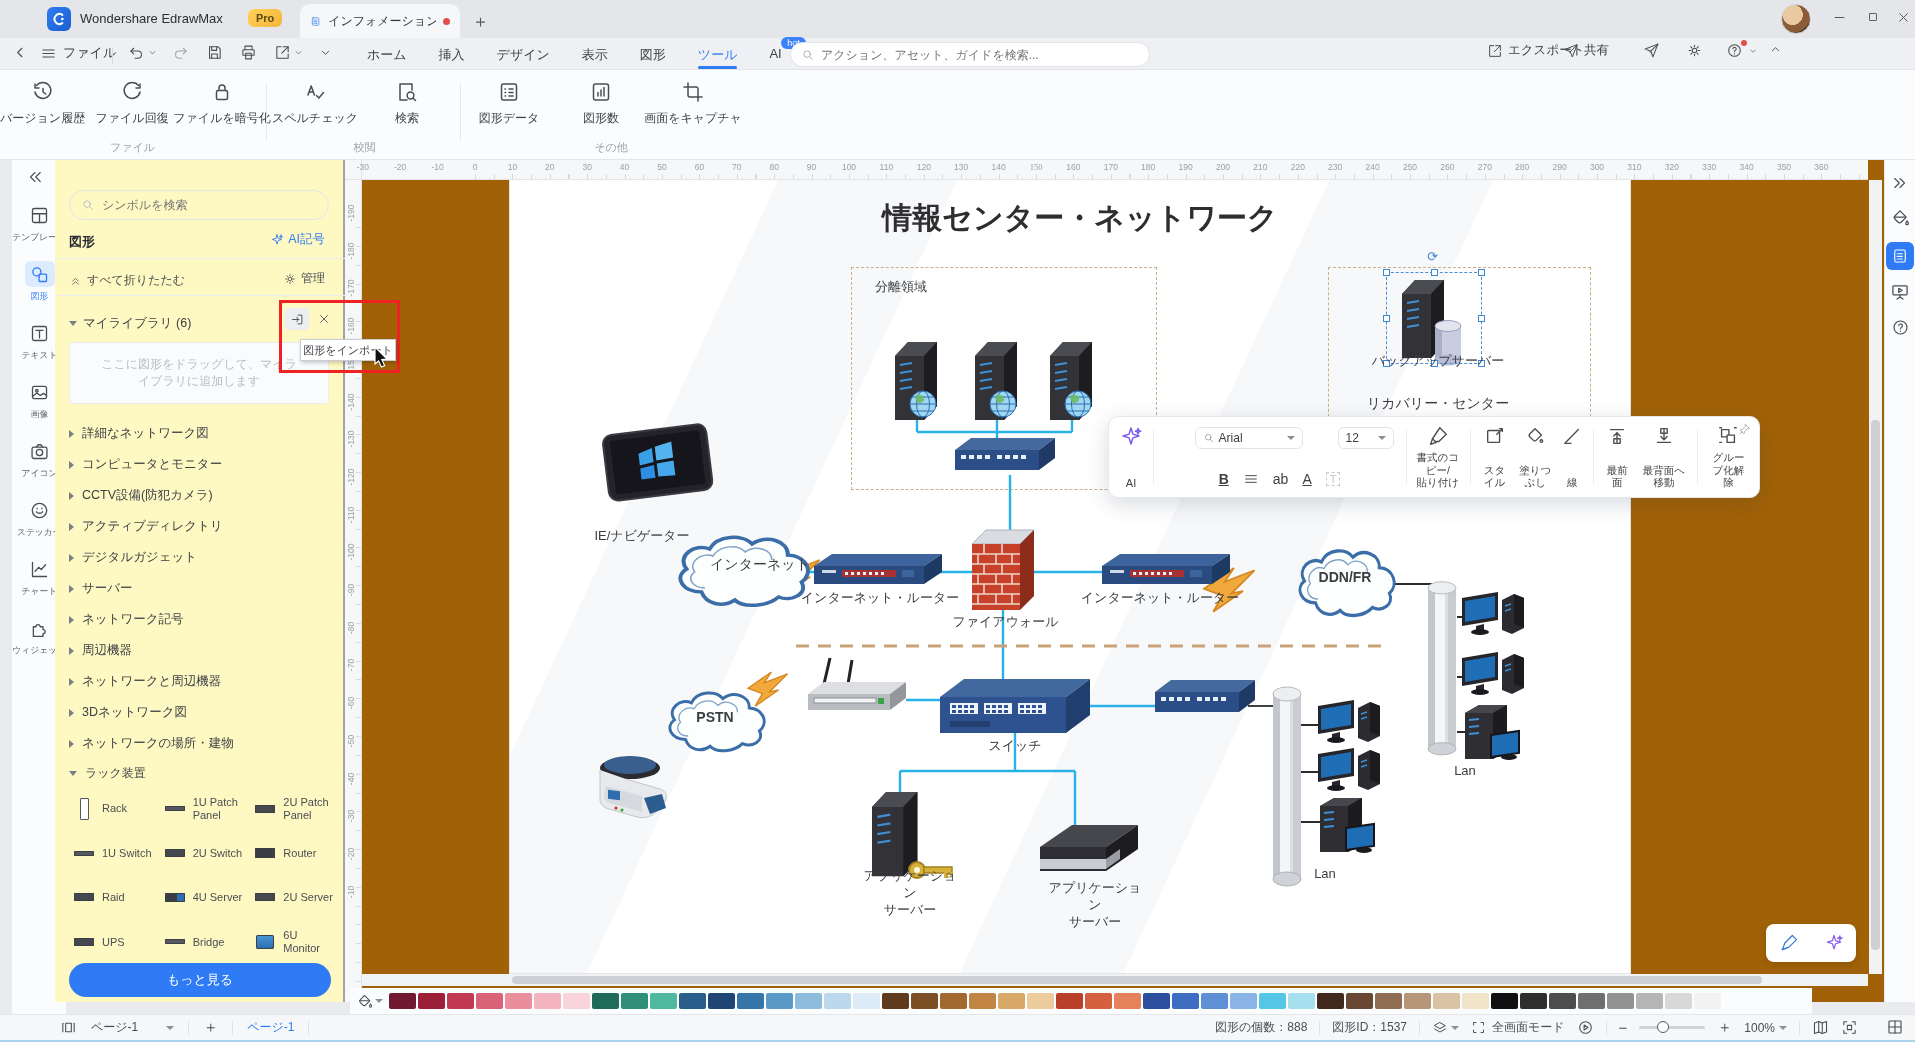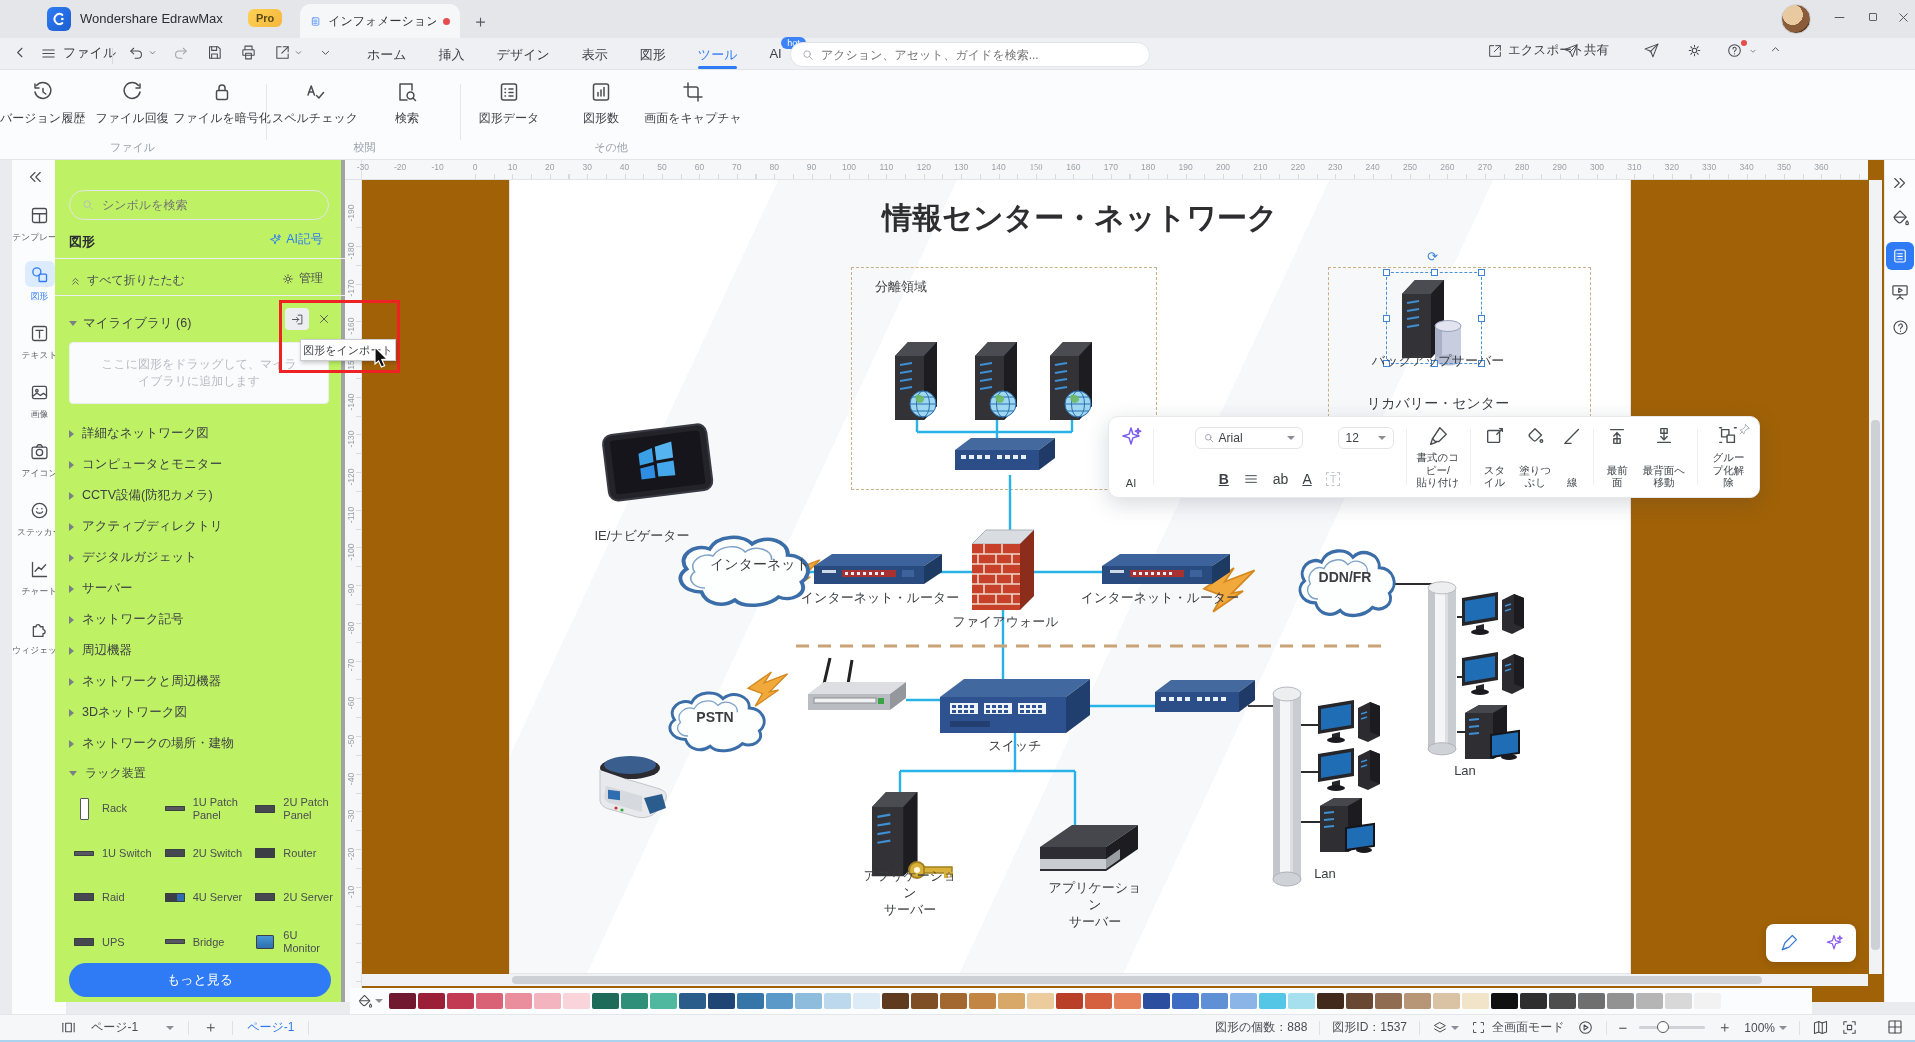--- a/index.html
+++ b/index.html
@@ -54,21 +54,21 @@
   #leftrail { left:12px; top:160px; width:55px; height:882px; background:#fbfcfd; border-right:1px solid #e7e9ec;}
   .rail-collapse { left:14px; top:8px; }
   .rail-items { position:absolute; left:0; top:38px; width:55px; display:flex; flex-direction:column; gap:9px; align-items:center;}
   .rail-item { width:55px; display:flex; flex-direction:column; align-items:center; gap:3px; padding:4px 0;}
   .rail-item .ibox { width:30px; height:26px; border-radius:6px; display:flex; align-items:center; justify-content:center;}
   .rail-item .lbl { font-size:9.5px; color:#5b5f66; transform:scale(.92); white-space:nowrap;}
   .rail-item.active .ibox { background:#dcebfd; }
   .rail-item.active svg { stroke:#2f7bf5; }
   .rail-item.active .lbl { color:#2f7bf5; }
   
-  #panel { left:55px; top:160px; width:290px; height:842px; background:#bef264; border-right:4px solid #a3a3a3;}
+  #panel { left:55px; top:160px; width:290px; height:842px; background:#fef9c3; border-right:2px solid #a3a3a3;}
   .p-search { left:14px; top:30px; width:260px; height:30px; border:1px solid #e3e5e9; border-radius:16px;
     display:flex; align-items:center; gap:7px; padding:0 11px; color:#b3b7be;}
   .p-search input{ border:none;outline:none;flex:1;font-size:12px;color:#6b6f76;background:transparent;}
   .p-title { left:14px; top:73px; font-size:13px; font-weight:bold; color:#2c2e33;}
   .p-ai { right:18px; top:71px; color:#2f7bf5; font-size:12.5px; display:flex; gap:4px; align-items:center;}
   .p-div { left:0px; top:98px; width:290px; height:1px; background:#eceef1;}
   .p-collapse { left:14px; top:112px; display:flex; gap:5px; align-items:center; color:#4a4d52;}
   .p-manage { right:18px; top:110px; display:flex; gap:4px; align-items:center; color:#4a4d52;}
   .p-div2 { left:0px; top:135px; width:290px; height:1px; background:#eceef1;}
   .p-mylib { left:14px; top:155px; display:flex; gap:6px; align-items:center; font-size:12.5px; color:#3c3f44;}

